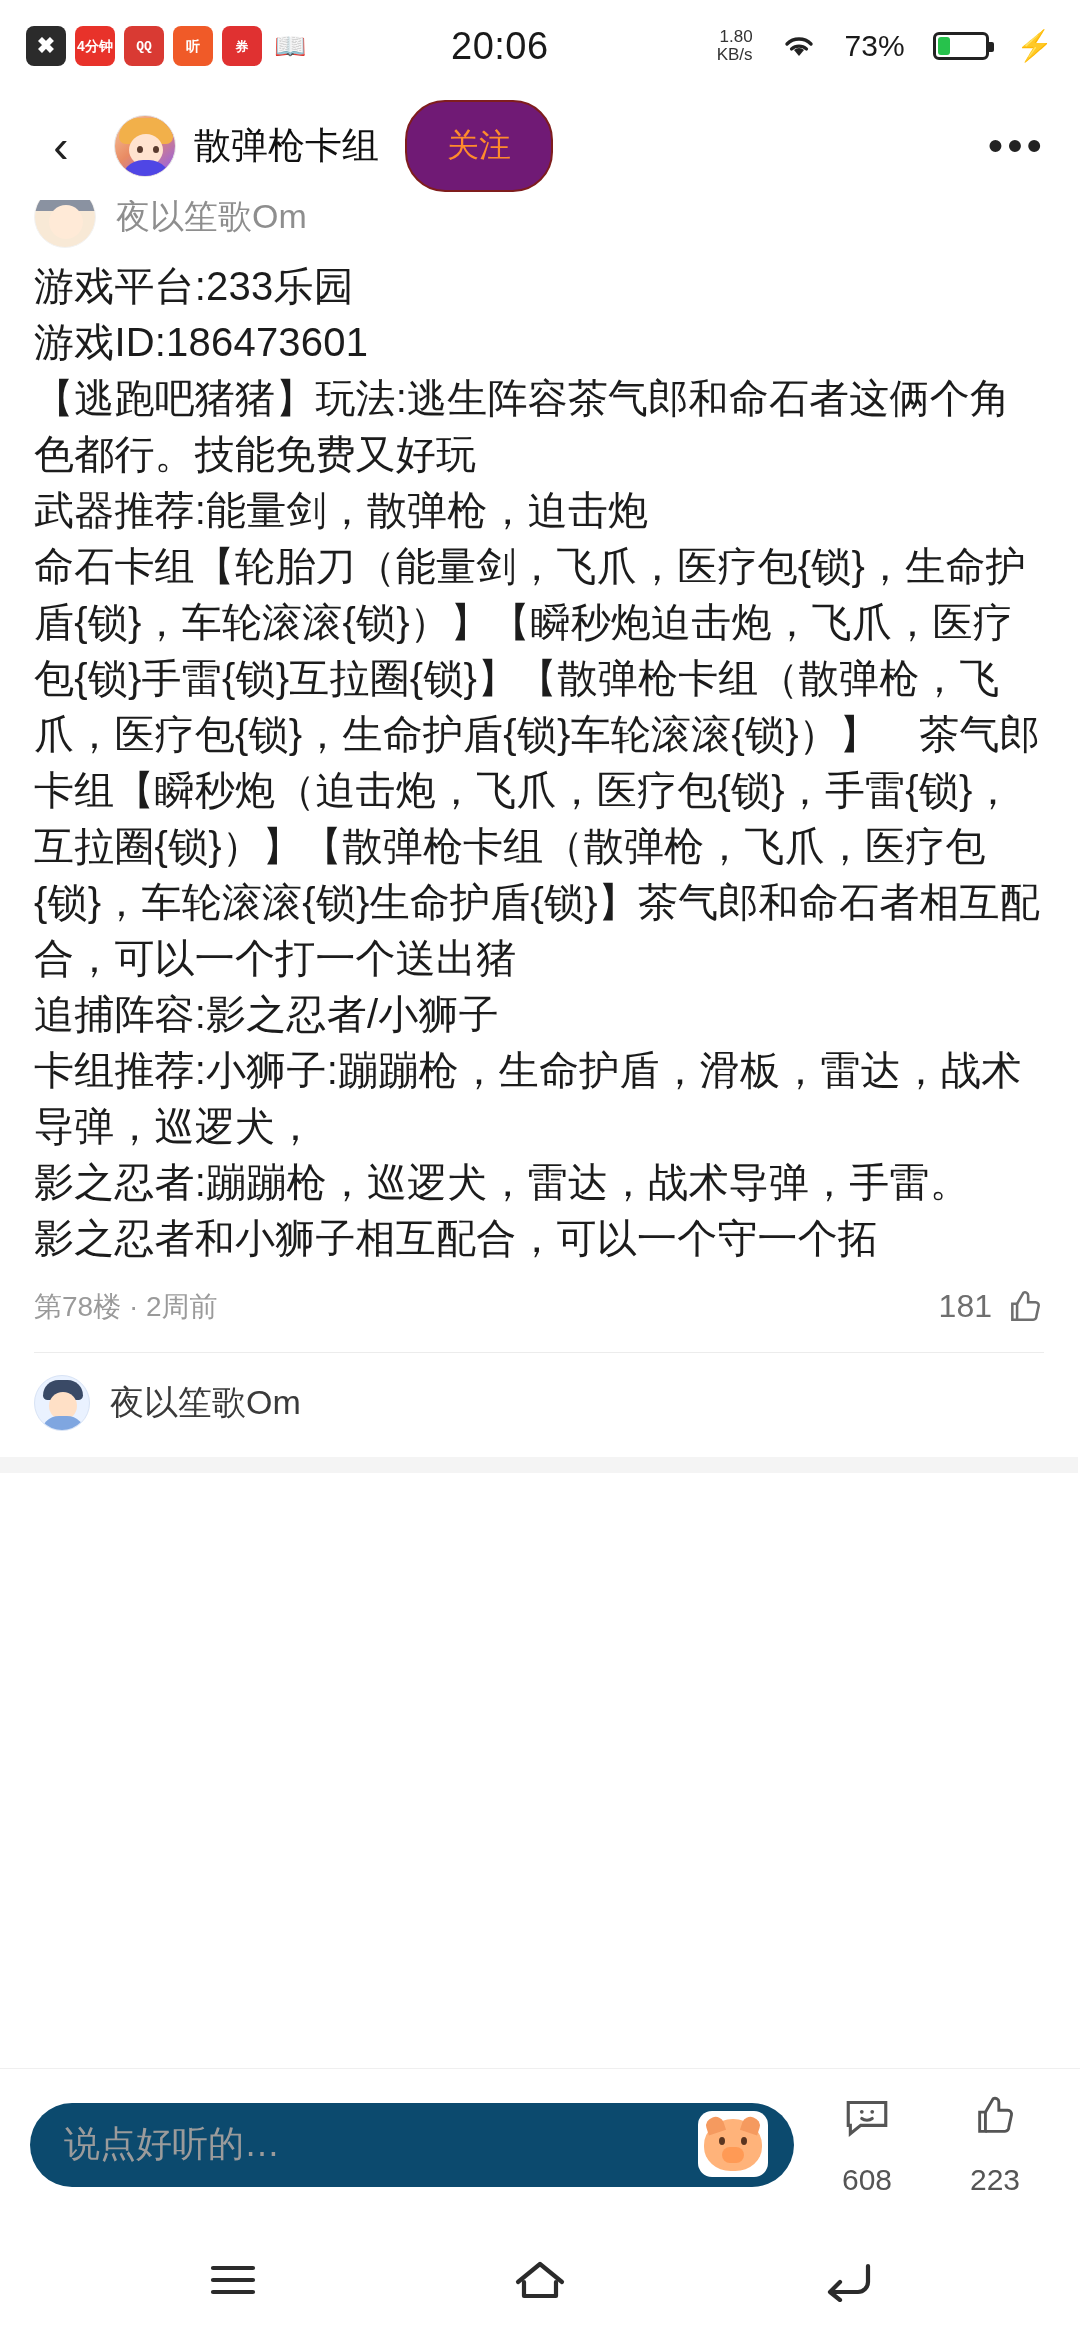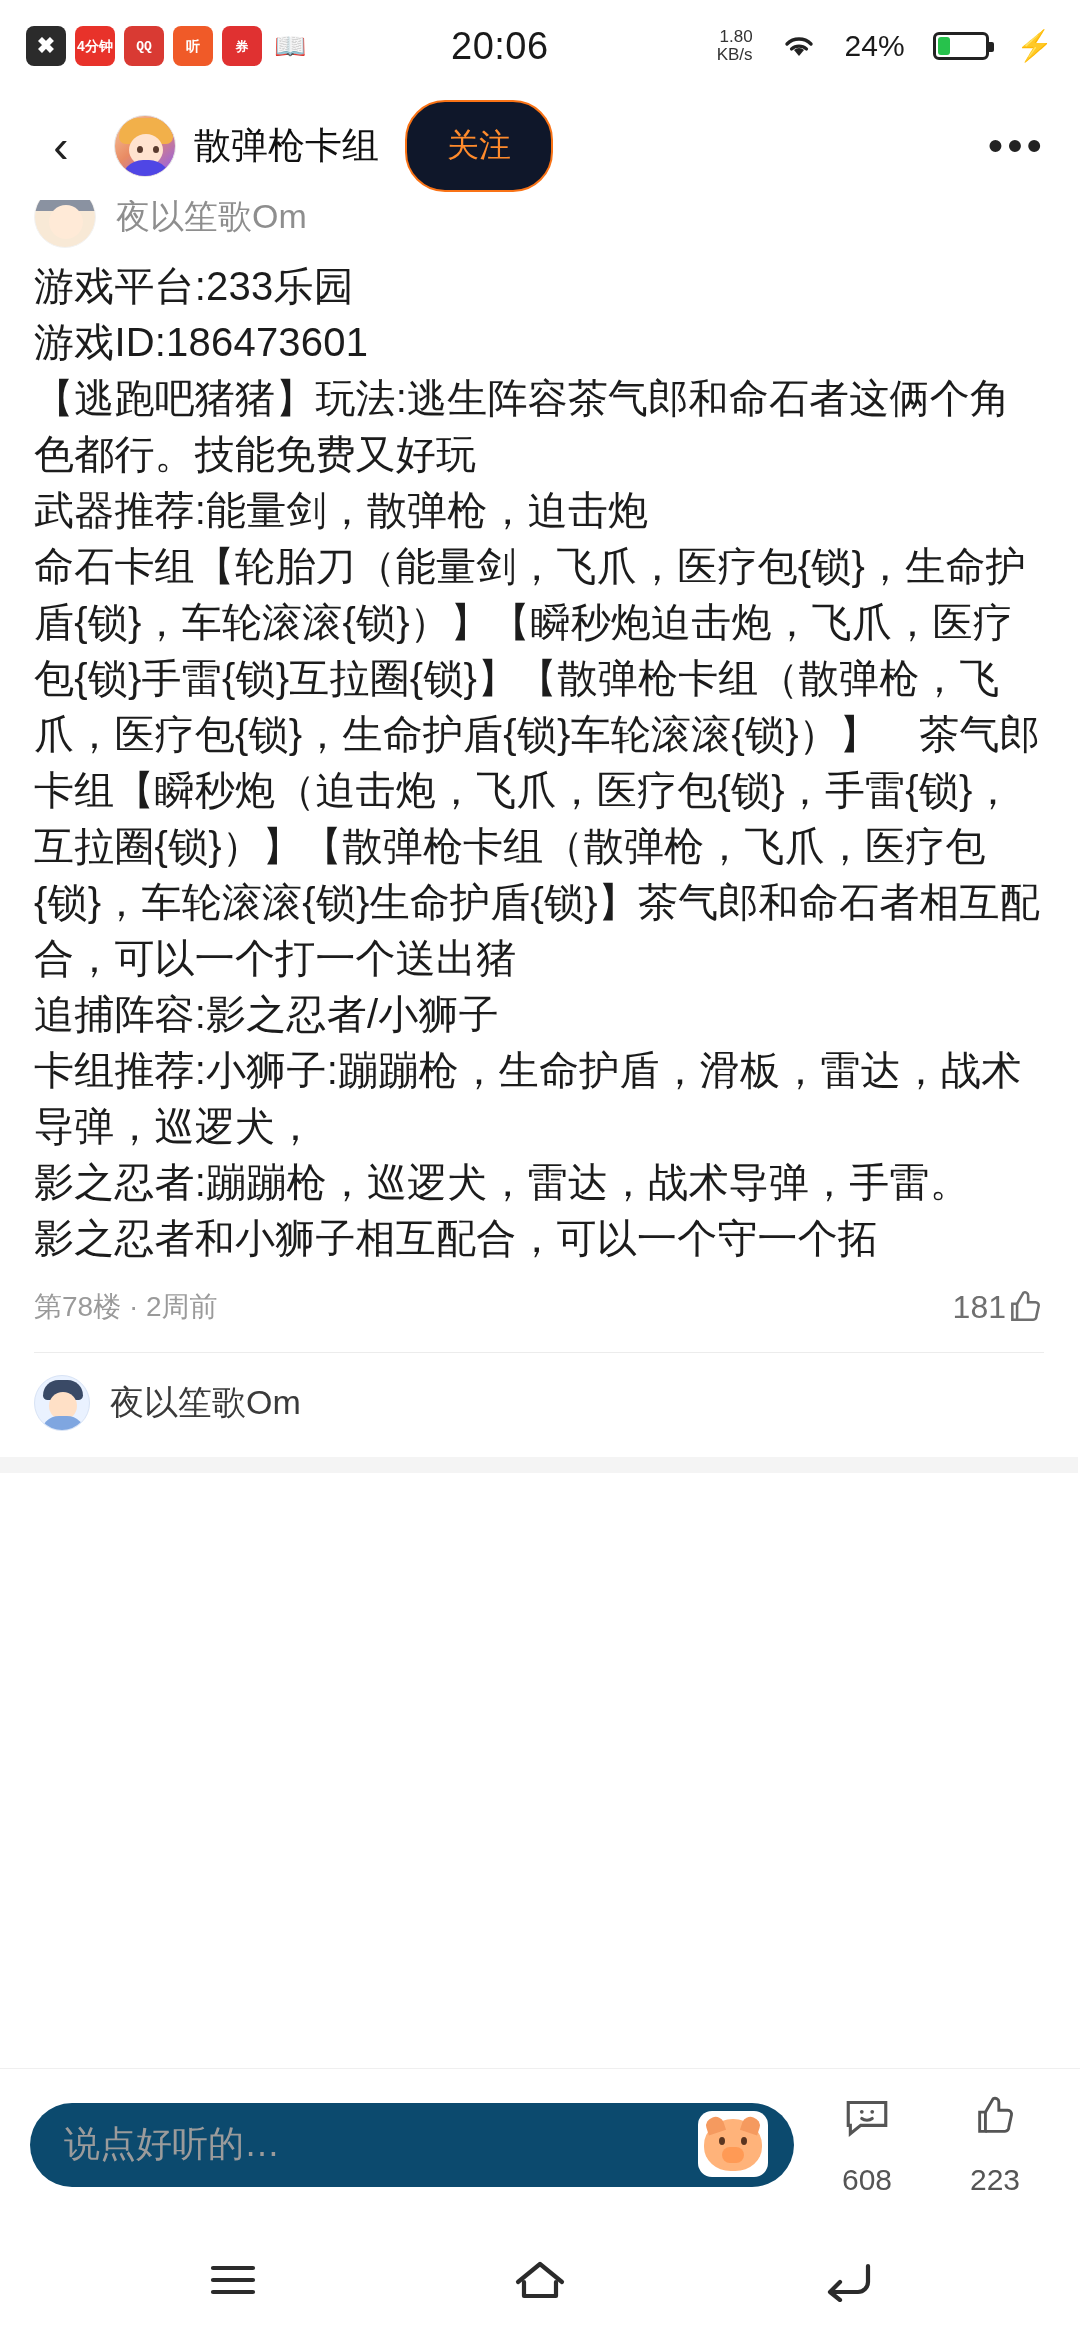--- a/index.html
+++ b/index.html
@@ -163,26 +163,26 @@
     width: 50px; height: 22px;
     background: #4f46e5;
     border-radius: 22px 22px 0 0;
   }
   .nav-name {
     font-size: 37px;
     color: #111;
   }
   .follow-btn {
     margin-left: 26px;
-    border: 2px solid #f97316;
+    border: 2px solid #7f1d1d;
     color: #ff8b2c;
     font-size: 32px;
     border-radius: 40px;
     padding: 26px 40px;
-    background: #0f172a;
+    background: #701a75;
     line-height: 1.1;
   }
   .nav-more {
     margin-left: auto;
     font-size: 44px;
     color: #222;
     letter-spacing: 4px;
     line-height: 0.6;
   }
 
@@ -246,21 +246,22 @@
     align-items: center;
     padding: 22px 34px 0 34px;
   }
   .meta-left {
     font-size: 28px;
     color: #9a9a9a;
   }
   .meta-right {
     margin-left: auto;
     display: flex;
-    align-items: center;
+    align-items: flex-start;
+    gap: 14px;
     font-size: 32px;
     color: #6f6f6f;
   }
   .thumb-icon svg { display: block; }
 
   .divider {
     height: 1px;
     background: #ececec;
     margin: 26px 34px 0 34px;
   }
@@ -439,21 +440,21 @@
         <div>1.80</div>
         <div>KB/s</div>
       </div>
       <div class="wifi">
         <svg width="36" height="28" viewBox="0 0 36 28">
           <path d="M18 24 l5 -6 a7 7 0 0 0 -10 0 z" fill="#222"></path>
           <path d="M6 12 a17 17 0 0 1 24 0" stroke="#222" stroke-width="3.4" fill="none" stroke-linecap="round"></path>
           <path d="M10.5 17 a11.5 11.5 0 0 1 15 0" stroke="#222" stroke-width="3.2" fill="none" stroke-linecap="round"></path>
         </svg>
       </div>
-      <div class="battery-pct">24%</div>
+      <div class="battery-pct">73%</div>
       <div class="battery">
         <div class="battery-fill"></div>
       </div>
       <div class="bolt">⚡</div>
     </div>
   </div>
 
   <div class="topnav">
     <div class="back-arrow">‹</div>
     <div class="nav-author">

